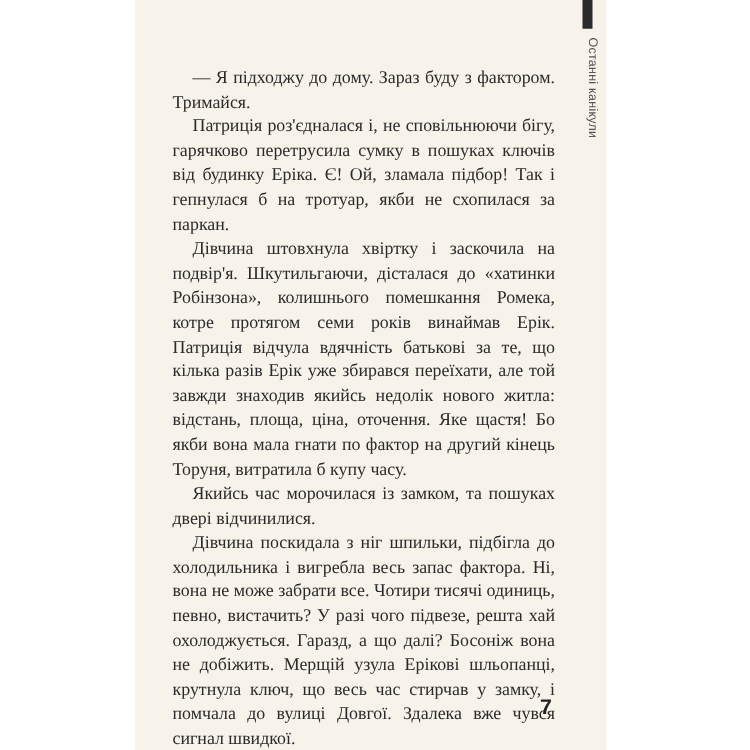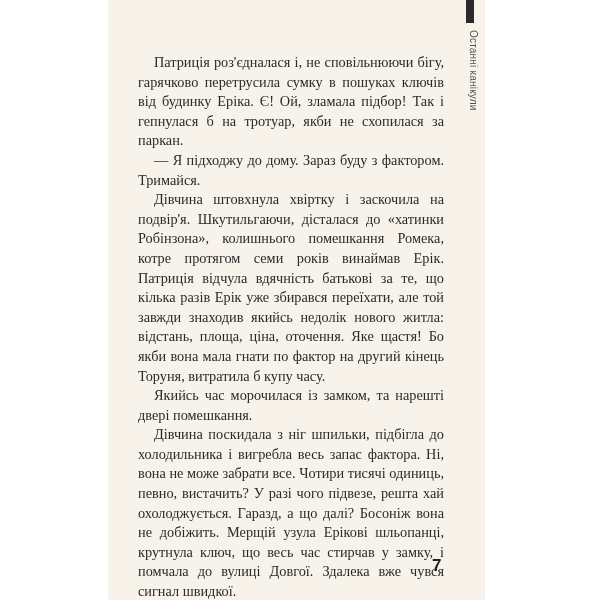--- a/index.html
+++ b/index.html
@@ -28,21 +28,21 @@
     }
   </style>
 </head>
 <body>
 
 <div class="page"></div>
 <div class="thumb-tab"></div>
 <div class="running-head">Останні канікули</div>
 
 <div class="text-block">
+  <p>— Я підходжу до дому. Зараз буду з фактором. Тримайся.</p>
   <p>Патриція роз'єдналася і, не сповільнюючи бігу, гарячково перетрусила сумку в пошуках ключів від будинку Еріка. Є! Ой, зламала підбор! Так і гепнулася б на тротуар, якби не схопилася за паркан.</p>
-  <p>— Я підходжу до дому. Зараз буду з фактором. Тримайся.</p>
   <p>Дівчина штовхнула хвіртку і заскочила на подвір'я. Шкутильгаючи, дісталася до «хатинки Робінзона», колишнього помешкання Ромека, котре протягом семи років винаймав Ерік. Патриція відчула вдячність батькові за те, що кілька разів Ерік уже збирався переїхати, але той завжди знаходив якийсь недолік нового житла: відстань, площа, ціна, оточення. Яке щастя! Бо якби вона мала гнати по фактор на другий кінець Торуня, витратила б купу часу.</p>
-  <p>Якийсь час морочилася із замком, та нарешті двері помешкання.</p>
+  <p>Якийсь час морочилася із замком, та пошуках двері відчинилися.</p>
   <p>Дівчина поскидала з ніг шпильки, підбігла до холодильника і вигребла весь запас фактора. Ні, вона не може забрати все. Чотири тисячі одиниць, певно, вистачить? У разі чого підвезе, решта хай охолоджується. Гаразд, а що далі? Босоніж вона не добіжить. Мерщій узула Ерікові шльопанці, крутнула ключ, що весь час стирчав у замку, і помчала до вулиці Довгої. Здалека вже чувся сигнал швидкої.</p>
 
 </div>
 
 <div class="page-number">7</div>
 
 </body></html>

